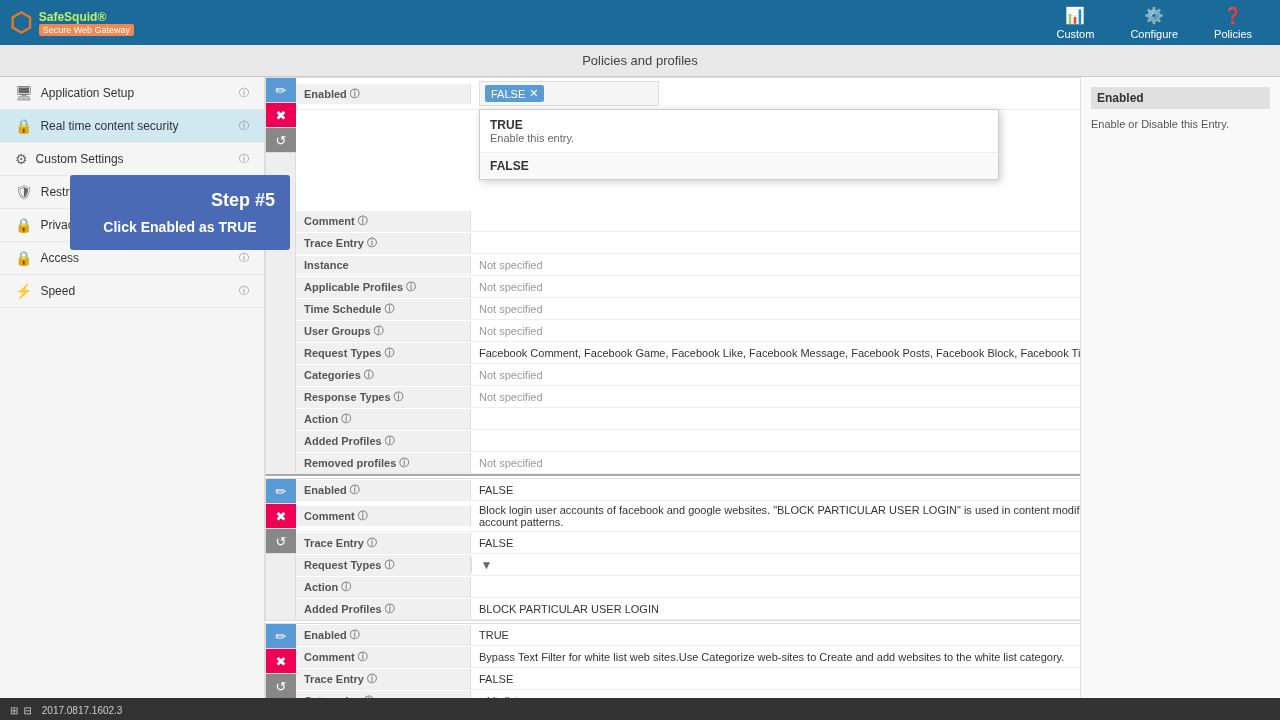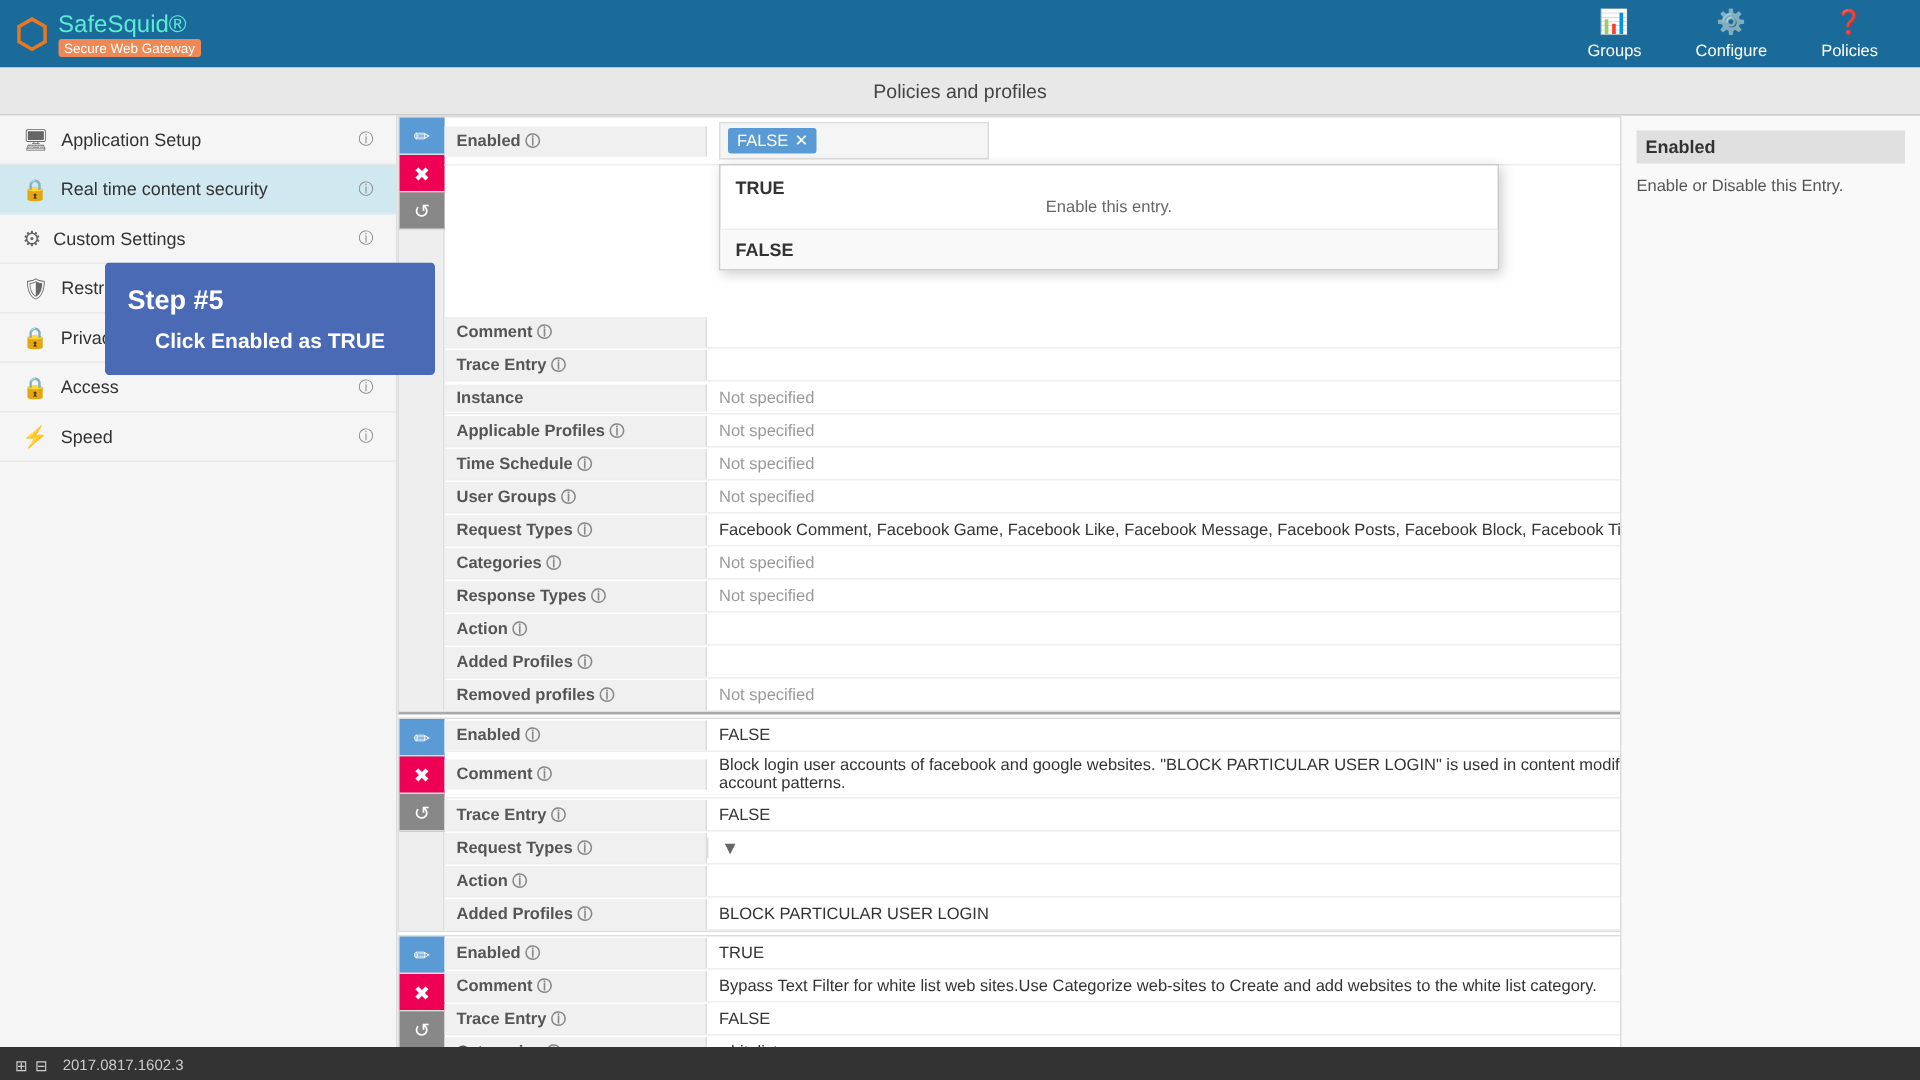--- a/index.html
+++ b/index.html
@@ -2,21 +2,21 @@
 <html><head>
   <meta charset="utf-8">
   <style>
     * { box-sizing: border-box; margin: 0; padding: 0; }
     body { font-family: Arial, sans-serif; font-size: 12px; background: #f0f0f0; color: #333; width: 1280px; height: 720px; overflow: hidden; }
 
     
     .header { background: #1a6b9a; display: flex; align-items: center; height: 45px; padding: 0 10px; justify-content: space-between; }
     .header-logo { display: flex; align-items: center; gap: 6px; }
     .logo-text { display: flex; flex-direction: column; }
-    .logo-safesquid { color: #5eead4; font-size: 16px; font-weight: normal; }
+    .logo-safesquid { color: #bef264; font-size: 12px; font-weight: bold; }
     .logo-tagline { background: #e85; color: white; font-size: 9px; padding: 1px 4px; border-radius: 2px; }
     .header-nav { display: flex; gap: 0; }
     .header-nav-item { display: flex; flex-direction: column; align-items: center; color: white; padding: 5px 18px; cursor: pointer; font-size: 11px; gap: 3px; }
     .header-nav-icon { font-size: 16px; }
 
     
     .sub-header { background: #e8e8e8; text-align: center; padding: 8px; font-size: 13px; color: #444; border-bottom: 1px solid #ccc; }
 
     
     .main { display: flex; height: calc(720px - 45px - 29px - 25px); }
@@ -46,21 +46,21 @@
     .entry-row-value.gray { color: #999; }
 
     
     .right-panel { width: 200px; background: #f9f9f9; border-left: 1px solid #ddd; padding: 10px; flex-shrink: 0; }
     .right-panel-title { font-weight: bold; font-size: 12px; margin-bottom: 8px; color: #333; background: #e0e0e0; padding: 4px 6px; }
     .right-panel-desc { font-size: 11px; color: #555; line-height: 1.4; }
     .false-tag { background: #5b9bd5; color: white; padding: 2px 8px; font-size: 11px; border-radius: 2px; display: flex; align-items: center; gap: 5px; }
 
     
     .step-callout { position: absolute; top: 175px; left: 70px; width: 220px; background: #4a6ab5; color: white; padding: 15px; z-index: 200; border-radius: 3px; }
-    .step-callout-title { font-size: 18px; font-weight: bold; text-align: left; margin-bottom: 8px; }
+    .step-callout-title { font-size: 18px; font-weight: bold; text-align: right; margin-bottom: 8px; }
     .step-callout-text { font-size: 14px; font-weight: bold; text-align: center; }
 
     
     .status-bar { background: #333; color: #ccc; font-size: 10px; padding: 3px 10px; display: flex; justify-content: space-between; align-items: center; height: 25px; flex-shrink: 0; }
     .status-bar-right { display: flex; gap: 10px; align-items: center; }
     .status-icons { display: flex; gap: 5px; }
 
     .help-icon { color: #888; font-size: 10px; cursor: pointer; }
 
     
@@ -73,21 +73,21 @@
   <div class="header-logo">
     <span style="color:#e87722;font-size:26px;font-weight:bold;">⬡</span>
     <div class="logo-text">
       <span class="logo-safesquid">SafeSquid®</span>
       <span class="logo-tagline">Secure Web Gateway</span>
     </div>
   </div>
   <div class="header-nav">
     <div class="header-nav-item">
       <span class="header-nav-icon">📊</span>
-      <span>Groups</span>
+      <span>Custom</span>
     </div>
     <div class="header-nav-item">
       <span class="header-nav-icon">⚙️</span>
       <span>Configure</span>
     </div>
     <div class="header-nav-item">
       <span class="header-nav-icon">❓</span>
       <span>Policies</span>
     </div>
   </div>
@@ -166,21 +166,21 @@
                   <div style="display:flex; align-items:center; padding:3px 5px; background:#f5f5f5; border:1px solid #ddd; width:fit-content; min-width:180px;">
                     <span class="false-tag" style="background:#5b9bd5;color:white;padding:2px 6px;font-size:11px;border-radius:2px;display:flex;align-items:center;gap:4px;">
                       <span>FALSE</span>
                       <span style="cursor:pointer;">✕</span>
                     </span>
                   </div>
 
                   <div style="position:absolute;top:28px;left:0;width:520px;background:white;border:1px solid #ccc;box-shadow:2px 2px 8px rgba(0,0,0,0.2);z-index:999;">
                     <div style="padding:8px 10px;cursor:pointer;border-bottom:1px solid #eee;">
                       <div style="font-weight:bold;font-size:12px;color:#333;">TRUE</div>
-                      <div style="font-size:11px;color:#666;text-align:center;">Enable this entry.</div>
+                      <div style="font-size:11px;color:#666;">Enable this entry.</div>
                     </div>
                     <div style="padding:6px 10px;background:#f9f9f9;">
                       <div style="font-size:12px;color:#333;font-weight:bold;">FALSE</div>
                     </div>
                   </div>
                 </div>
               </div>
               <div style="width:30px;border-left:1px solid #ddd;display:flex;align-items:center;justify-content:center;">
                 <span style="color:#666;">▲</span>
               </div>

